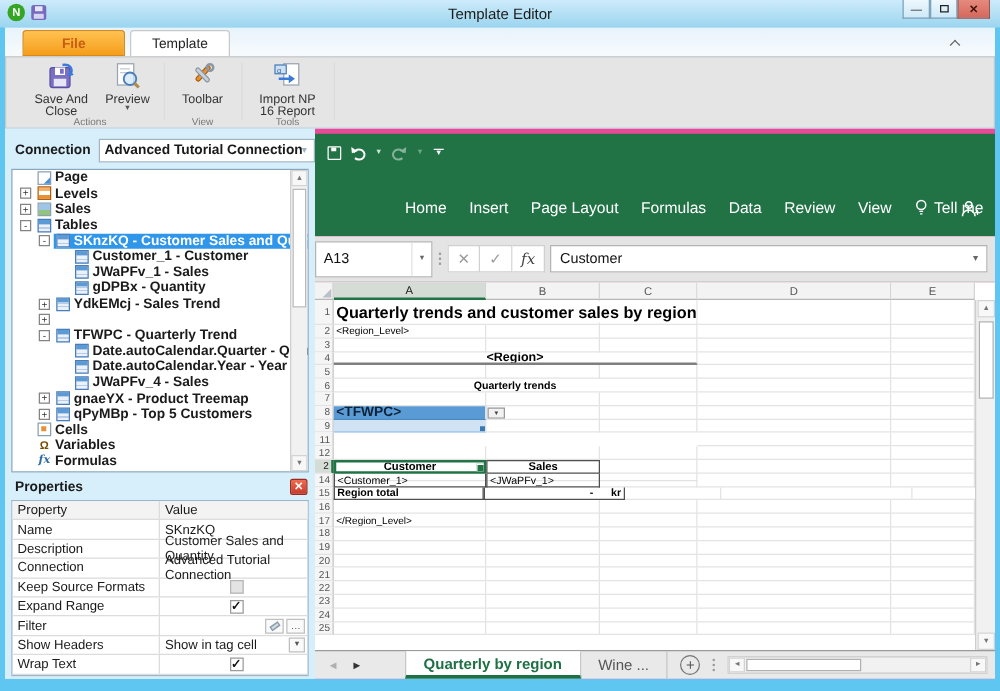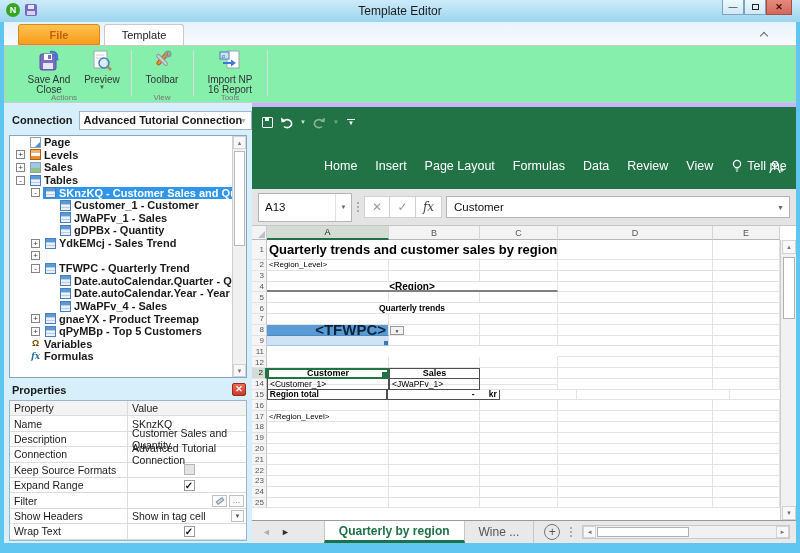--- a/index.html
+++ b/index.html
@@ -28,21 +28,21 @@
   .apptab { position:absolute; top:2px; height:21px; display:flex; align-items:center; justify-content:center;
     font-size:11px; border-radius:3px 3px 0 0; }
   .apptab.file { left:14px; width:82px; background:linear-gradient(#ffc251,#f59d1b); border:1px solid #d98a13;
     color:#c65f11; font-weight:bold; }
   .apptab.template { left:100px; width:80px; background:#fff; border:1px solid #c9c9c9; border-bottom:none; color:#222; }
   .ribbon-collapse { position:absolute; right:28px; top:8px; width:8px; height:8px; }
   .ribbon-collapse:before { content:""; position:absolute; left:1px; top:3px; width:5px; height:5px;
     border-left:1px solid #666; border-top:1px solid #666; transform:rotate(45deg); }
 
   
-  .ribbon { position:absolute; left:4px; top:45px; width:792px; height:58px; background:#86efac;
+  .ribbon { position:absolute; left:4px; top:45px; width:792px; height:58px; background:#e5e5e5;
     border:1px solid #c9c9c9; border-bottom:1px solid #c3cfdb; }
   .rbtn { position:absolute; top:3px; height:44px; display:flex; flex-direction:column; align-items:center; }
   .rbtn .ricon { height:24px; display:flex; align-items:flex-end; }
   .rbtn .rlabel { font-size:10px; color:#333; text-align:center; line-height:10px; margin-top:2px; white-space:pre-line; }
   .drop-caret { font-size:6px; color:#555; line-height:5px; }
   .rsep { position:absolute; top:4px; width:1px; height:46px; background:#dcdcdc; }
   .rgroup { position:absolute; top:47px; font-size:8px; color:#777; text-align:center; }
 
   
   .main { position:absolute; left:4px; top:103px; width:792px; height:440px; background:#d2ecfc; }
@@ -98,39 +98,39 @@
     font-size:10px; line-height:10px; text-align:center; color:#111; font-weight:bold; }
   .chk.off { background:#e4e4e4; border-color:#b5b5b5; }
   .filter-btns { position:absolute; right:2px; display:flex; gap:2px; }
   .fbtn { width:15px; height:12px; border:1px solid #c0c0c0; background:#fafafa; font-size:8px;
     display:flex; align-items:center; justify-content:center; color:#555; }
   .eraser { width:8px; height:4px; background:#cfd8e2; border:1px solid #8899aa; transform:rotate(-35deg); }
   .dd-arrow-btn { position:absolute; right:2px; width:13px; height:12px; border:1px solid #c0c0c0; background:#fafafa;
     font-size:6px; color:#555; text-align:center; line-height:11px; }
 
   
-  .excel { position:absolute; left:248px; top:0; width:544px; height:440px; background:#c4b5fd; }
+  .excel { position:absolute; left:248px; top:0; width:544px; height:440px; background:#ec4899; }
   .xl-green { position:absolute; left:0; top:4px; width:544px; height:82px; background:#217346; }
   .qat { position:absolute; left:10px; top:6px; display:flex; align-items:center; gap:6px; height:18px; }
   .qat svg { display:block; }
   .qat .mini-caret { font-size:6px; color:#cfe3d8; }
   .qat .dim { opacity:.45; }
   .qat-save { width:11px; height:11px; border:1.5px solid #fff; border-radius:1px; position:relative; }
   .qat-save:before { content:""; position:absolute; left:2px; top:0; width:4px; height:3px; background:#fff; }
   .customize { width:12px; display:flex; flex-direction:column; align-items:center; }
   .customize .bar { width:8px; height:1px; background:#fff; margin-bottom:1px; }
   .customize .car { font-size:6px; color:#fff; line-height:5px; }
   .xl-menu { position:absolute; left:72px; top:52px; display:flex; gap:18px; align-items:center; }
   .xl-menu-item { color:#fff; font-size:12.5px; white-space:nowrap; }
   .tellme { display:flex; align-items:center; gap:4px; color:#fff; font-size:12.5px; }
   .signin { position:absolute; right:12px; top:52px; }
 
   .xl-formula { position:absolute; left:0; top:86px; width:544px; height:37px; background:#e4e4e4;
     border-bottom:1px solid #c6c6c6; display:flex; align-items:center; }
-  .namebox { margin-left:6px; width:94px; height:29px; background:#fff; border:1px solid #b4b4b4;
+  .namebox { width:94px; height:29px; background:#fff; border:1px solid #b4b4b4;
     display:flex; align-items:center; font-size:11.5px; position:relative; padding-left:6px; color:#111; }
   .namebox .nb-caret { position:absolute; right:0; width:16px; height:100%; border-left:1px solid #e2e2e2;
     font-size:6px; color:#666; display:flex; align-items:center; justify-content:center; }
   .fdots { width:12px; display:flex; flex-direction:column; align-items:center; gap:2px; }
   .fdots i { width:2px; height:2px; border-radius:50%; background:#9a9a9a; }
   .fbgroup { display:flex; }
   .fxbtn { width:26px; height:22px; background:#fff; border:1px solid #d0d0d0; border-left:none;
     display:flex; align-items:center; justify-content:center; font-size:12px; color:#9a9a9a; }
   .fxbtn.first { border-left:1px solid #d0d0d0; }
   .fxbtn.fx { color:#444; font-style:italic; font-family:"DejaVu Serif",serif; font-size:12px; }
@@ -150,21 +150,21 @@
   .rowh { width:15px; background:#f5f5f5; border-right:1px solid #c6c6c6; border-bottom:1px solid #e3e3e3;
     font-size:8px; color:#555; display:flex; align-items:center; justify-content:flex-end; padding-right:2px; }
   .rowh.sel { background:#d5dcd5; border-right:2px solid #217346; color:#1a1a1a; }
   .cell { position:relative; border-right:1px solid #e3e3e3; border-bottom:1px solid #e3e3e3;
     font-size:8.5px; color:#000; display:flex; align-items:center; padding:0 2px; overflow:hidden; }
   .cell.c-title { overflow:visible; z-index:5; border-right:none; }
   .cell.c-title span { font-weight:bold; font-size:13px; white-space:nowrap; background:#fff; line-height:17px; }
   .cell.c-tag span, .cell.c-tag { font-size:8px; }
   .cell.c-region { justify-content:center; font-weight:bold; font-size:10px; border-bottom:2px solid #7f7f7f; }
   .cell.c-section { justify-content:center; font-weight:bold; font-size:8.5px; }
-  .cell.c-tfwpc { background:#5b9bd5; justify-content:flex-end; font-weight:bold; font-size:15px; color:#0d2238; border-bottom:1px solid #4a8ac2; }
+  .cell.c-tfwpc { background:#5b9bd5; justify-content:flex-start; font-weight:bold; font-size:11px; color:#0d2238; border-bottom:1px solid #4a8ac2; }
   .cell.c-tfwpc-ext { background:#cfe3f5; border-bottom:1px solid #9dc3e6; }
   .cell.c-tfwpc-ext:after { content:""; position:absolute; right:0; bottom:0; width:4px; height:4px; background:#3c78b4; }
   .cell.c-th { justify-content:center; font-weight:bold; font-size:9px; border:1px solid #4f4f4f; }
   .cell.c-sel { border:2px solid #217346; }
   .cell.c-sel:after { content:""; position:absolute; right:-1px; bottom:-1px; width:5px; height:5px; background:#217346; border:1px solid #fff; }
   .cell.c-tcell { border-left:1px solid #4f4f4f; border-right:1px solid #4f4f4f; border-bottom:1px solid #4f4f4f; }
   .cell.c-boldl { font-weight:bold; }
   .cell.c-money { font-weight:bold; justify-content:flex-end; white-space:pre; }
   .dd-btn { position:absolute; left:1px; top:1px; width:14px; height:9px; background:#f2f2f2; border:1px solid #999;
     font-size:5px; color:#444; text-align:center; line-height:8px; }
@@ -263,21 +263,21 @@
             <rect x="2" y="3" width="9" height="7" fill="#cfe0f3" stroke="#4a7ebb"></rect>
             <text x="3.5" y="9" font-size="6" fill="#2e6da4">α</text>
             <path d="M5 14 h9" stroke="#3b7ad9" stroke-width="2"></path>
             <path d="M13 10.5 l5 3.5 -5 3.5 z" fill="#3b7ad9"></path>
           </svg>
       </div>
       <div class="rlabel">Import NP
 16 Report</div>
     </div>
     <div class="rsep" style="left:262px;"></div>
-    <span class="rgroup" style="left:4px;width:110px;">Actions</span>
+    <span class="rgroup" style="left:12px;width:110px;">Actions</span>
     <span class="rgroup" style="left:132px;width:50px;">View</span>
     <span class="rgroup" style="left:194px;width:62px;">Tools</span>
   </div>
 
   <div class="main">
 
     <div class="lpanel">
       <div class="conn-row">
         <span class="conn-label">Connection</span>
         <div class="conn-select">
@@ -386,20 +386,27 @@
               <span class="tree-hl">
                 <span class="ti ti-table"></span>
                 <span class="tree-label">gnaeYX - Product Treemap</span>
               </span>
             </div>
             <div class="tree-row" style="padding-left: 21px;">
               <span class="expander">+</span>
               <span class="tree-hl">
                 <span class="ti ti-table"></span>
                 <span class="tree-label">qPyMBp - Top 5 Customers</span>
+              </span>
+            </div>
+            <div class="tree-row" style="padding-left: 6px;">
+              <span class="expander none"></span>
+              <span class="tree-hl">
+                <span class="ti ti-cells"></span>
+                <span class="tree-label">Cells</span>
               </span>
             </div>
             <div class="tree-row" style="padding-left: 6px;">
               <span class="expander none"></span>
               <span class="tree-hl">
                 <span class="ti ti-variables">Ω</span>
                 <span class="tree-label">Variables</span>
               </span>
             </div>
             <div class="tree-row" style="padding-left: 6px;">

